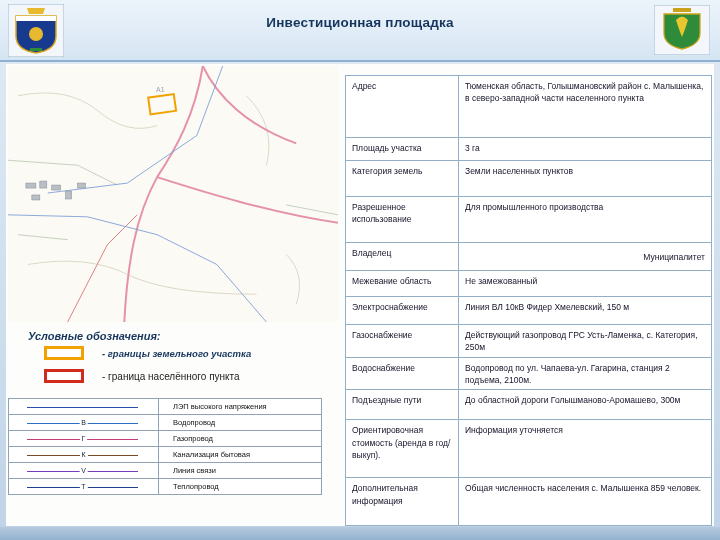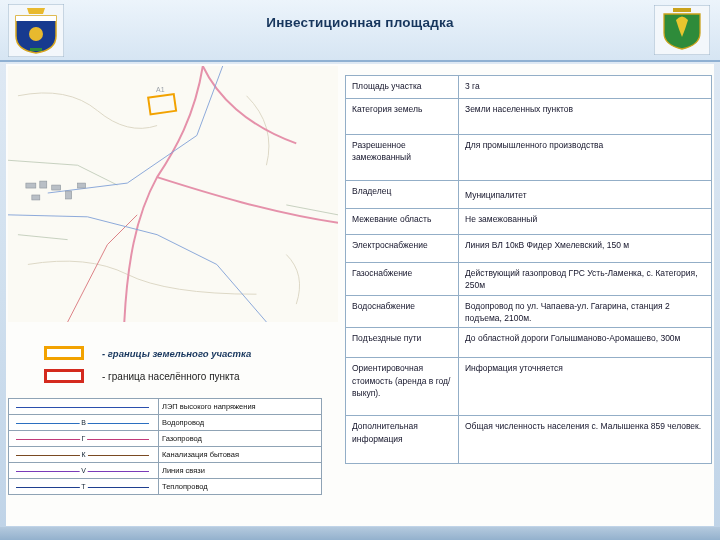--- a/index.html
+++ b/index.html
@@ -29,39 +29,39 @@
   .legend-item.i0 { top:346px; }
   .legend-item.i1 { top:369px; }
   .swatch { width:40px; height:14px; background:#fff; border:3px solid var(--c,#999); }
   .legend-item .lab { margin-left:18px; color:#17365d; }
   .legend-item.i0 .lab { font-size:9.5px; font-weight:bold; font-style:italic; }
   .legend-item.i1 .lab { font-size:10px; color:#222; }
 
   .util-table { position:absolute; left:8px; top:398px; width:314px;
                 border-collapse:collapse; table-layout:fixed; background:#fff; }
   .util-table td { border:1px solid #8fa3b5; height:16px; font-size:7.5px;
-                   color:#111; padding:0 3px; overflow:hidden; white-space:nowrap; }
+                   color:#111; padding:0 14px; overflow:hidden; white-space:nowrap; }
   .util-table td.sym { width:150px; }
   .uline { position:relative; height:11px; }
   .uline::before { content:""; position:absolute; left:4px; right:6px; top:50%;
                    border-top:1.4px solid var(--c,#345); }
   .ul-letter { position:absolute; left:50%; top:50%; transform:translate(-50%,-52%);
                background:#fff; padding:0 2px; font-size:7px; color:#123; }
 
   .info-table { position:absolute; left:345px; top:75px; width:367px;
                 border-collapse:collapse; table-layout:fixed; background:#fff; }
   .info-table td { border:1px solid #93aec7; font-size:8.5px; color:#14142a;
                    vertical-align:top; padding:4px 6px 3px 6px; line-height:1.45;
                    word-wrap:break-word; }
   .info-table td.lbl { width:113px; }
   tr.r1  td { height:62px; } tr.r2  td { height:23px;margin-top:16px; } tr.r3  td { height:36px; }
   tr.r4  td { height:46px; } tr.r5  td { height:28px; } tr.r6  td { height:26px; }
   tr.r7  td { height:28px; } tr.r8  td { height:32px; } tr.r9  td { height:28px; }
   tr.r10 td { height:30px; } tr.r11 td { height:58px; } tr.r12 td { height:48px; }
-  tr.r5 td.val { padding-top:8px; }
+  tr.r5 td.val { padding-top:8px;text-align:right; }
 
   .bottom-bar { position:absolute; left:0; bottom:0; width:720px; height:13px;
                 background:linear-gradient(180deg,#b5cade,#93b1cd); }
 </style>
 </head>
 <body>
 
 <div class="slide">
 
   <div class="content-bg"></div>
@@ -118,20 +118,21 @@
       <rect x="32" y="116" width="7" height="7"></rect>
       <rect x="44" y="120" width="9" height="5"></rect>
       <rect x="24" y="130" width="8" height="5"></rect>
       <rect x="58" y="126" width="6" height="8"></rect>
       <rect x="70" y="118" width="8" height="5"></rect>
     </g>
     <rect x="142" y="30" width="26" height="17" fill="none" stroke="#f2a200" stroke-width="2" transform="rotate(-8 155 38)"></rect>
     <text x="149" y="26" font-size="7" fill="#9aa0a8">А1</text>
   </svg>
 
+  <div class="legend-title">Условные обозначения:</div>
 
   <div class="legend-item i0">
     <span class="swatch" style="--c: #f2a200;"></span>
     <span class="lab">- границы земельного участка</span>
   </div>
   <div class="legend-item i1">
     <span class="swatch" style="--c: #d42a1e;"></span>
     <span class="lab">- граница населённого пункта</span>
   </div>
 
@@ -183,30 +184,34 @@
               <span class="ul-letter">Т</span>
             </div>
           </td>
       <td>Теплопровод</td>
     </tr>
   </tbody>
     </table>
 
   <table class="info-table">
     <tbody>
+        <tr class="r1">
+      <td class="lbl">Адрес</td>
+      <td class="val">Тюменская область, Голышмановский район  с. Малышенка, в северо-западной части населенного пункта</td>
+    </tr>
     <tr class="r2">
       <td class="lbl">Площадь участка</td>
       <td class="val">3 га</td>
     </tr>
     <tr class="r3">
       <td class="lbl">Категория земель</td>
       <td class="val">Земли населенных пунктов</td>
     </tr>
     <tr class="r4">
-      <td class="lbl">Разрешенное замежованный</td>
+      <td class="lbl">Разрешенное использование</td>
       <td class="val">Для промышленного производства</td>
     </tr>
     <tr class="r5">
       <td class="lbl">Владелец</td>
       <td class="val">Муниципалитет</td>
     </tr>
     <tr class="r6">
       <td class="lbl">Межевание область</td>
       <td class="val">Не замежованный</td>
     </tr>

